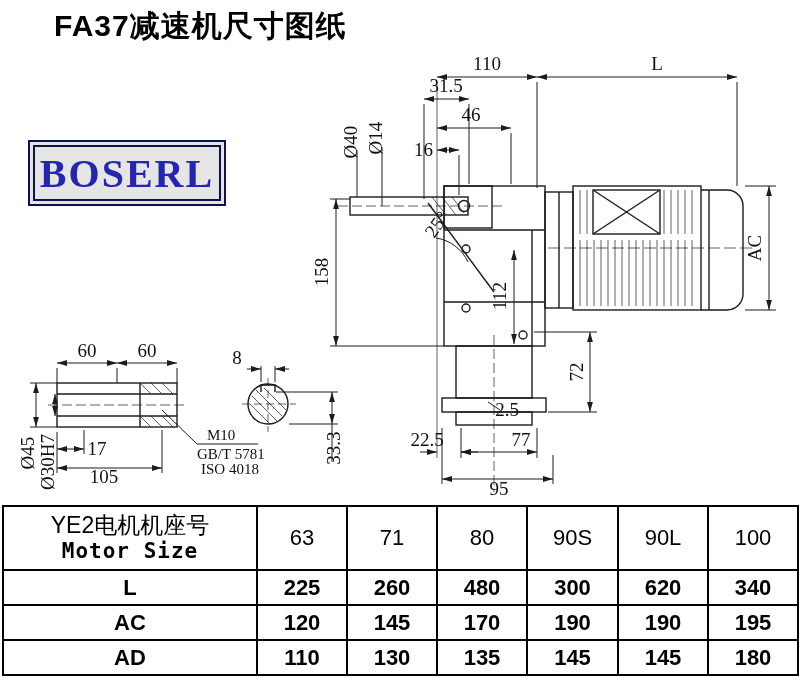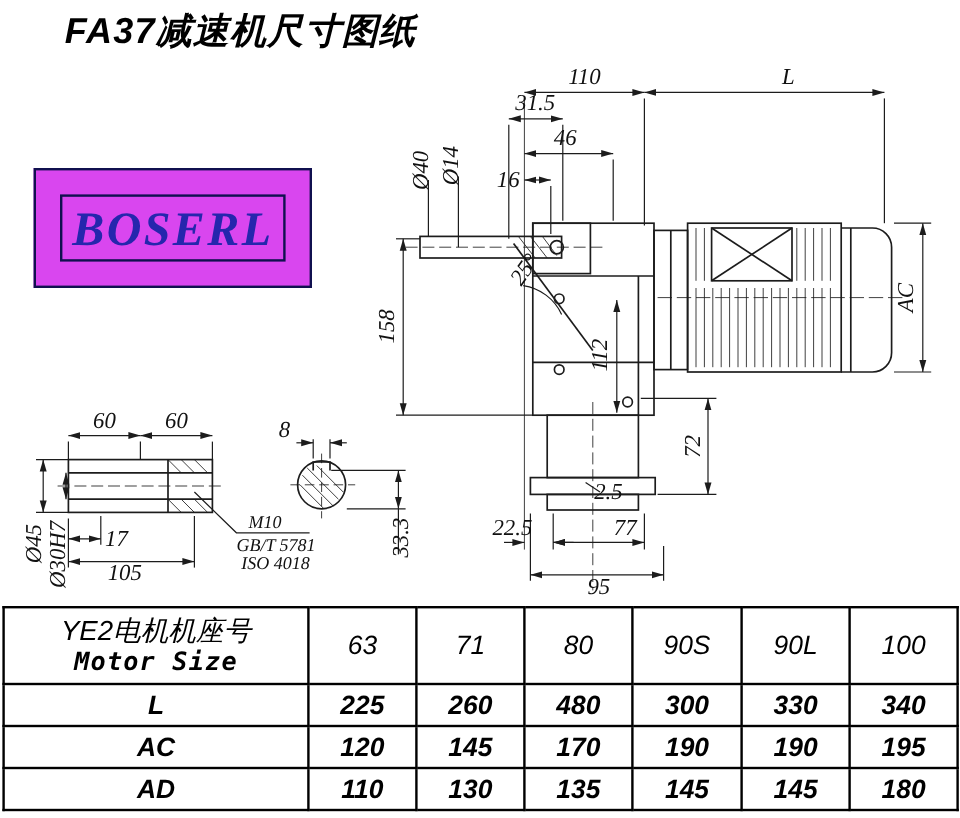--- a/index.html
+++ b/index.html
@@ -1,23 +1,23 @@
 <!DOCTYPE html>
 <html><head>
 <meta charset="utf-8">
 <style>
   html,body { margin:0; padding:0; background:#ffffff; }
   .page { position:relative; width:800px; height:682px; background:#fff; overflow:hidden;
-          font-family:"Liberation Sans", sans-serif; color:#000;font-style:italic; }
+          font-family:"Liberation Sans", sans-serif; color:#000; }
 
   .title { position:absolute; left:54px; top:6px; margin:0; font-size:30px; font-weight:bold;
            letter-spacing:1px; font-family:"Liberation Sans", sans-serif; }
 
   .logo { position:absolute; left:28px; top:140px; width:188px; height:56px;
-          border:2px solid #10104f; padding:20px; box-sizing:content-box; background:#d946ef; }
+          border:2px solid #10104f; padding:3px; box-sizing:content-box; background:#e5e5e5; }
   .logo-inner { width:100%; height:100%; border:2px solid #10104f; box-sizing:border-box;
                 display:flex; align-items:center; justify-content:center; }
   .logo-text { font-family:"Liberation Serif", serif; font-size:40px; font-weight:bold;
                color:#2626ad; letter-spacing:2px; }
 
   svg.drawing { position:absolute; left:0; top:0; }
   svg text { font-family:"Liberation Serif", serif; font-size:19px; fill:#111; }
   svg text.t15 { font-size:15px; }
 
   table.dim { position:absolute; left:2px; top:505px; width:795px; border-collapse:collapse;
@@ -221,21 +221,21 @@
         <td>90S</td>
         <td>90L</td>
         <td>100</td>
       </tr>
       <tr class="r-data">
         <td class="row-label">L</td>
         <td>225</td>
         <td>260</td>
         <td>480</td>
         <td>300</td>
-        <td>330</td>
+        <td>620</td>
         <td>340</td>
       </tr>
       <tr class="r-data">
         <td class="row-label">AC</td>
         <td>120</td>
         <td>145</td>
         <td>170</td>
         <td>190</td>
         <td>190</td>
         <td>195</td>

